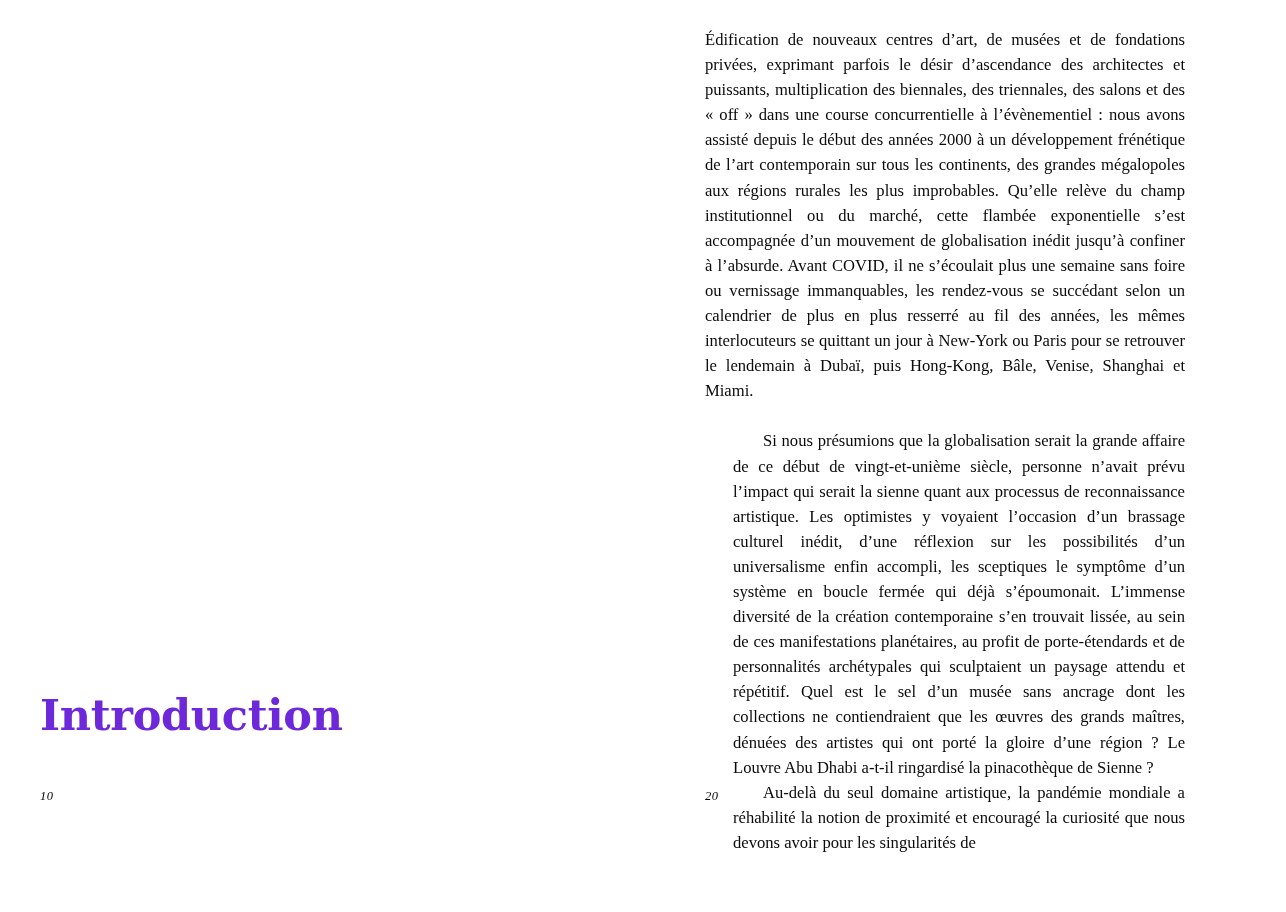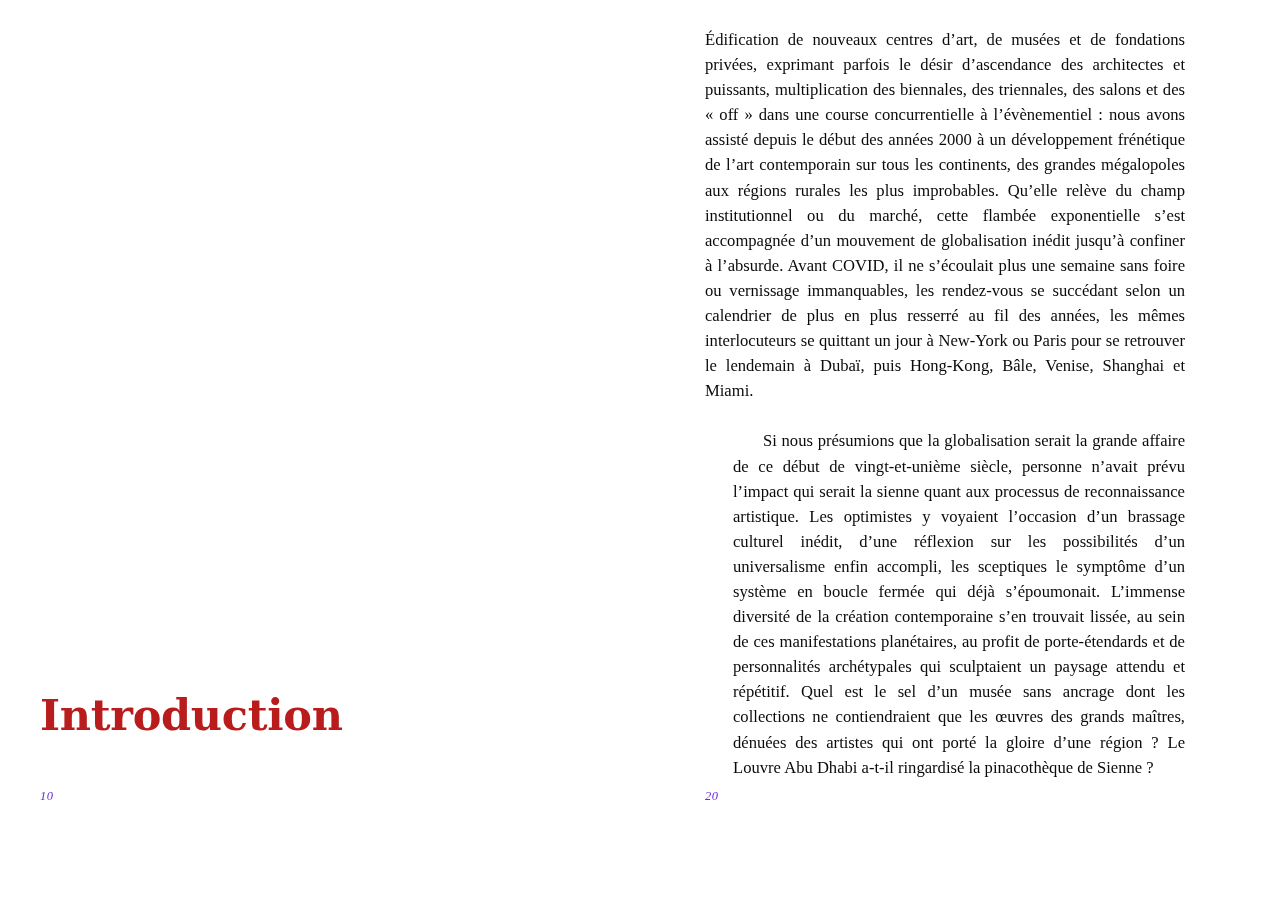--- a/index.html
+++ b/index.html
@@ -34,33 +34,33 @@
 
   
   .chapter-title {
     position: absolute;
     left: 40px;
     bottom: 54px;
     font-family: "DejaVu Serif", serif;
     font-weight: 700;
     font-size: 43px;
     letter-spacing: -0.3px;
-    color: #b91c1c;
+    color: #6d28d9;
     line-height: 1;
   }
 
   
   .folio {
     position: absolute;
     bottom: 16px;
     font-family: "Liberation Serif", serif;
     font-style: italic;
     font-size: 12.5px;
     letter-spacing: 0.6px;
-    color: #6d28d9;
+    color: #000000;
   }
   .folio-left {
     left: 40px;
   }
   .folio-right {
     left: 62px;
   }
 
   
   .textblock {
@@ -96,17 +96,18 @@
 
   <div class="page page-left">
     <h1 class="chapter-title">Introduction</h1>
     <div class="folio folio-left">10</div>
   </div>
 
   <div class="page page-right">
     <div class="textblock">
       <p class="first">Édification de nouveaux centres d’art, de musées et de fondations privées, exprimant parfois le désir d’ascendance des architectes et puissants, multiplication des biennales, des triennales, des salons et des « off » dans une course concurrentielle à l’évènementiel : nous avons assisté depuis le début des années 2000 à un développement frénétique de l’art contemporain sur tous les continents, des grandes mégalopoles aux régions rurales les plus improbables. Qu’elle relève du champ institutionnel ou du marché, cette flambée exponentielle s’est accompagnée d’un mouvement de globalisation inédit jusqu’à confiner à l’absurde. Avant COVID, il ne s’écoulait plus une semaine sans foire ou vernissage immanquables, les rendez-vous se succédant selon un calendrier de plus en plus resserré au fil des années, les mêmes interlocuteurs se quittant un jour à New-York ou Paris pour se retrouver le lendemain à Dubaï, puis Hong-Kong, Bâle, Venise, Shanghai et Miami.</p>
       <p class="indent gap">Si nous présumions que la globalisation serait la grande affaire de ce début de vingt-et-unième siècle, personne n’avait prévu l’impact qui serait la sienne quant aux processus de reconnaissance artistique. Les optimistes y voyaient l’occasion d’un brassage culturel inédit, d’une réflexion sur les possibilités d’un universalisme enfin accompli, les sceptiques le symptôme d’un système en boucle fermée qui déjà s’époumonait. L’immense diversité de la création contemporaine s’en trouvait lissée, au sein de ces manifestations planétaires, au profit de porte-étendards et de personnalités archétypales qui sculptaient un paysage attendu et répétitif. Quel est le sel d’un musée sans ancrage dont les collections ne contiendraient que les œuvres des grands maîtres, dénuées des artistes qui ont porté la gloire d’une région ? Le Louvre Abu Dhabi a-t-il ringardisé la pinacothèque de Sienne ?</p>
+      <p class="indent">Au-delà du seul domaine artistique, la pandémie mondiale a réhabilité la notion de proximité et encouragé la curiosité que nous devons avoir pour les singularités de</p>
     </div>
     <div class="folio folio-right">20</div>
   </div>
 
 </div>
 
 </body></html>

